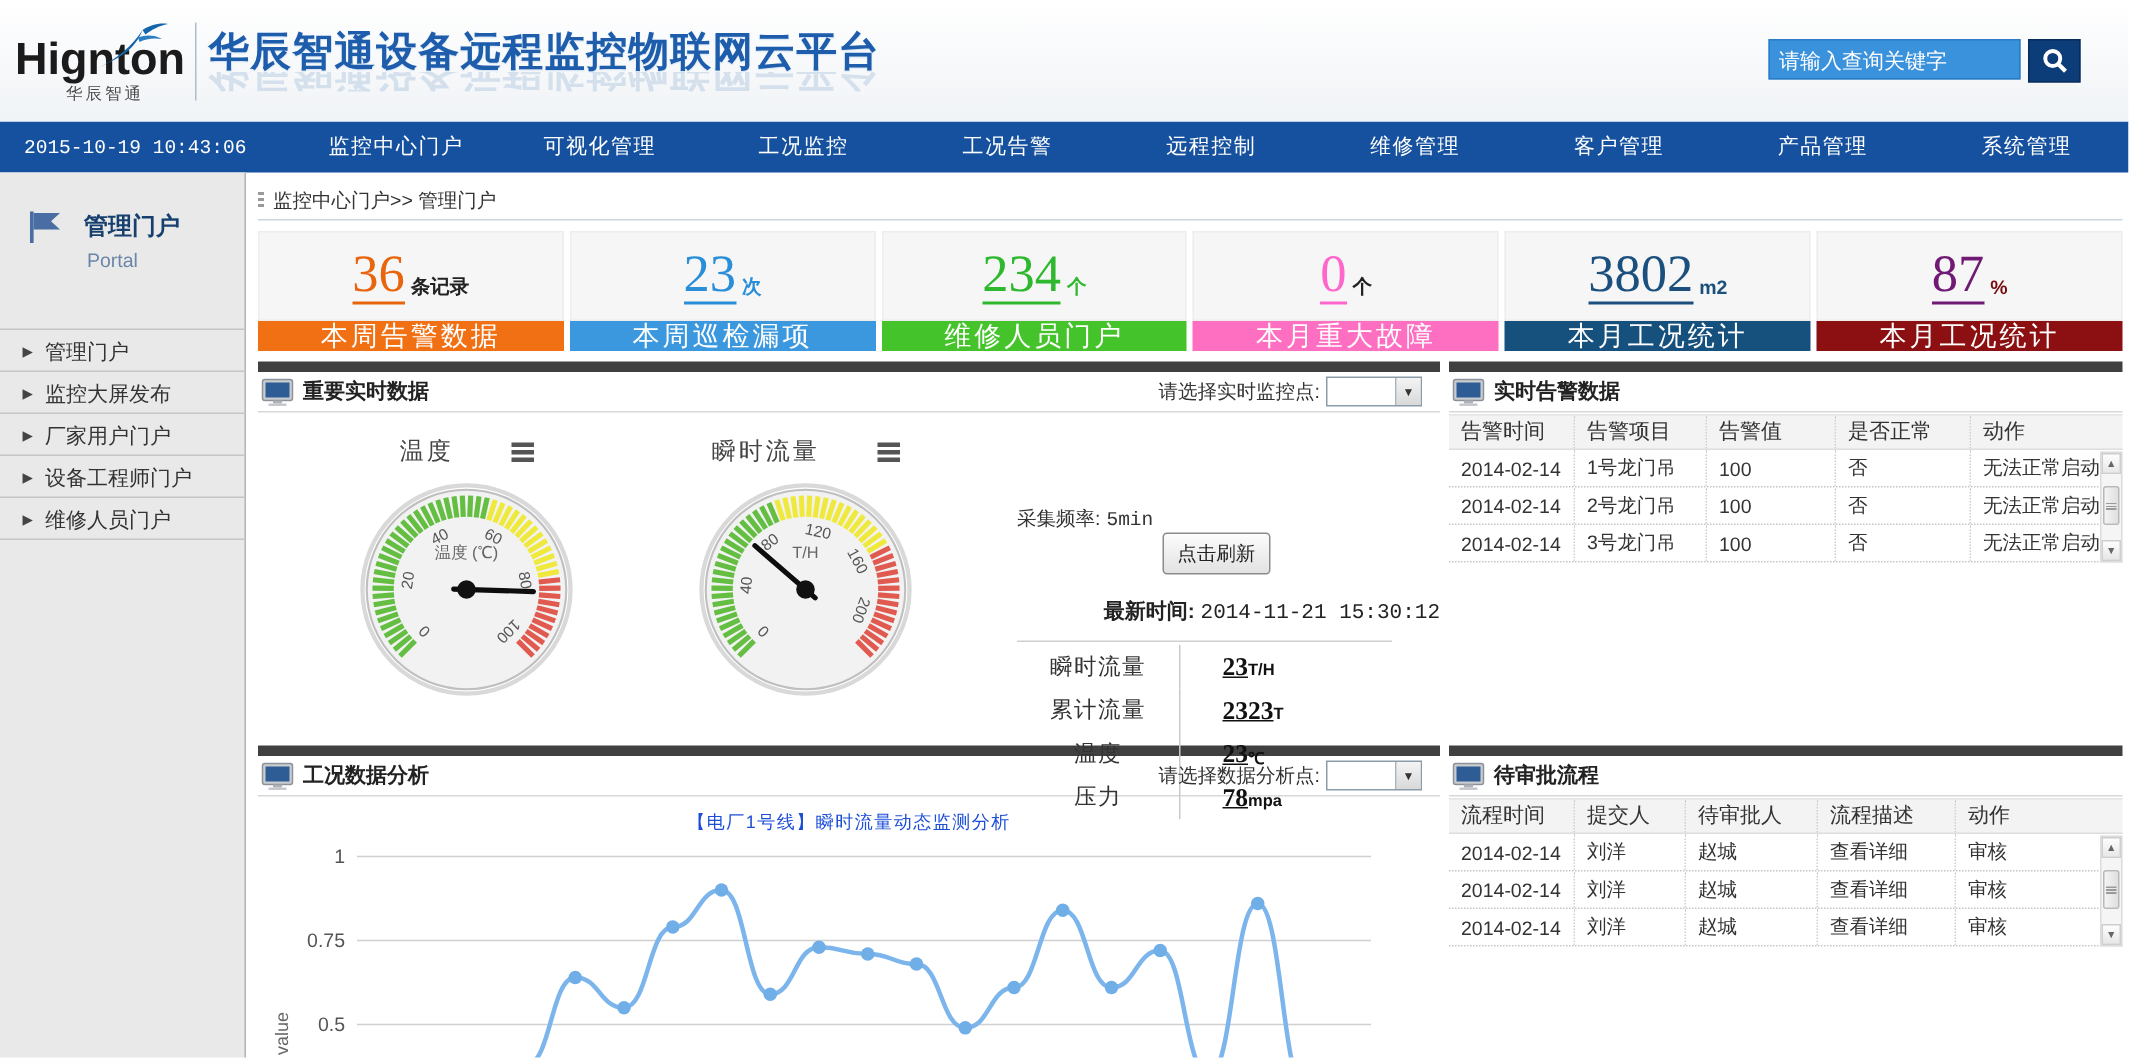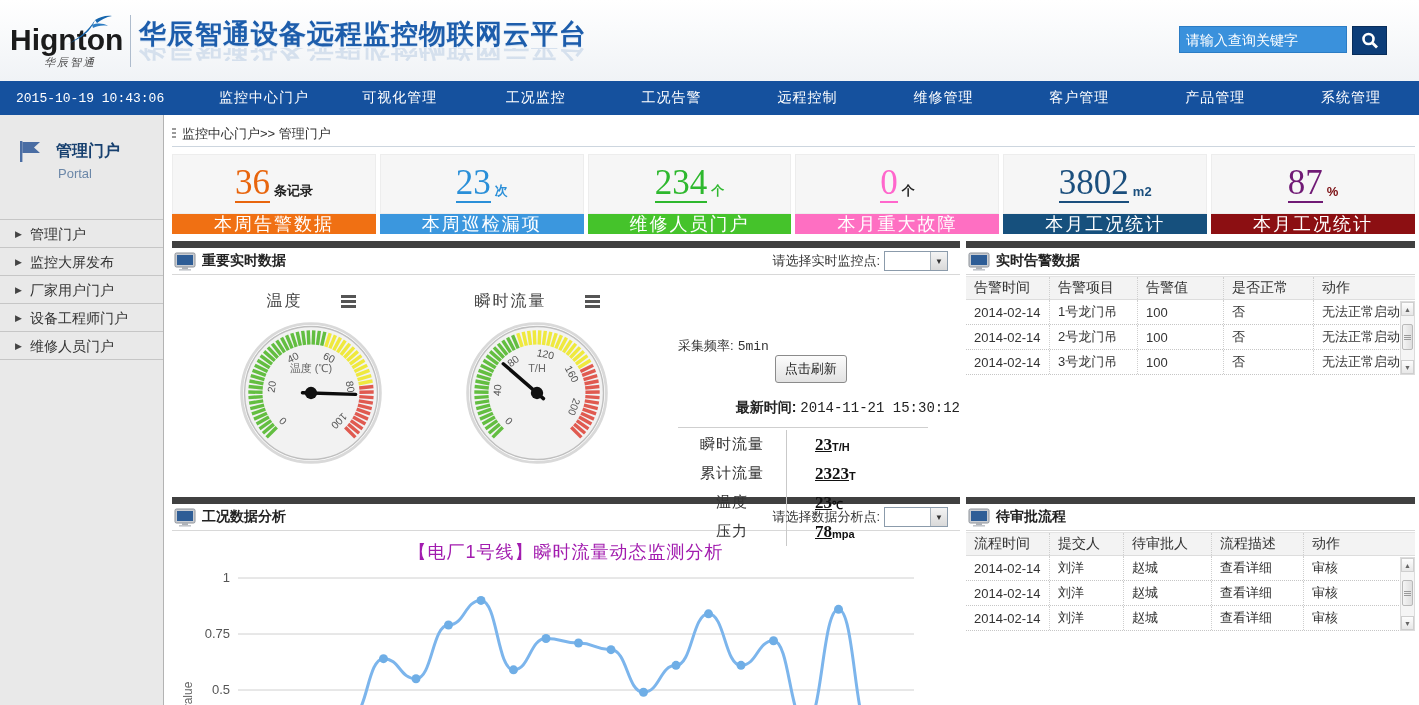--- a/index.html
+++ b/index.html
@@ -3,21 +3,21 @@
 <meta charset="utf-8">
 <style>
   * { margin:0; padding:0; box-sizing:border-box; }
   html,body { width:1419px; height:705px; overflow:hidden; background:#fff;
               font-family:"Liberation Sans", sans-serif; }
 
   
   .topbar { height:81px; background:linear-gradient(#ffffff,#f0f3f6); position:relative; display:flex; align-items:center; }
   .logo-wrap { width:128px; padding-left:10px; position:relative; }
   .logo-text { font-size:30px; font-weight:bold; color:#1b1b1b; letter-spacing:0; line-height:30px; margin-top:14px; }
-  .logo-sub { font-size:11px; color:#4a4a4a; letter-spacing:2px; margin-left:34px;font-style:italic; }
+  .logo-sub { font-size:11px; color:#4a4a4a; letter-spacing:2px; margin-left:34px; }
   .logo-deer { position:absolute; top:2px; left:62px; }
   .logo-divider { width:1px; height:52px; background:#aebccd; margin:0 8px 0 2px; }
   .site-title-wrap { line-height:1; }
   .site-title { font-size:27px; font-weight:bold; color:#1d5dab; letter-spacing:1px; text-shadow:0 1px 1px #cfe0f2; }
   .site-title-reflect { font-size:27px; font-weight:bold; color:#1d5dab; letter-spacing:1px; opacity:.14;
                         transform:scaleY(-1); height:13px; overflow:hidden; }
   .search-area { position:absolute; right:32px; top:26px; display:flex; }
   .search-input { width:168px; height:27px; background:#3a91dc; border:1px solid #2b7cc4; color:#fff;
                   font-size:14px; padding:0 6px; font-family:"Liberation Sans",sans-serif; }
   .search-input::placeholder { color:#fff; opacity:1; }
@@ -105,21 +105,21 @@
   
   .vscroll { position:absolute; right:0; width:15px; background:#f5f5f5; border:1px solid #dcdcdc; }
   .vs-arrow { height:14px; background:linear-gradient(#fdfdfd,#e7e7e7); border:1px solid #cfcfcf; font-size:7px; color:#666;
               display:flex; align-items:center; justify-content:center; cursor:pointer; }
   .vs-thumb { height:26px; margin:8px 1px; background:linear-gradient(90deg,#f4f4f4,#dfdfdf); border:1px solid #b9b9b9; border-radius:2px;
               display:flex; align-items:center; justify-content:center; cursor:grab; }
   .vs-thumb i { display:block; width:7px; height:5px;
                 background:repeating-linear-gradient(#9a9a9a 0 1px, transparent 1px 2px); }
 
   
-  .chart-title { text-align:center; font-size:18px; color:#a21caf; margin-top:9px; letter-spacing:1px; }
+  .chart-title { text-align:center; font-size:12px; color:#1d4ed8; margin-top:9px; letter-spacing:1px; }
   .chart-wrap { margin-top:2px; }
 
   .monitor-icon { width:22px; height:19px; margin-left:2px; }
 </style>
 </head>
 <body>
 
 <div class="topbar">
   <div class="logo-wrap">
     <svg class="logo-deer" width="52" height="34" viewBox="0 0 52 34">

